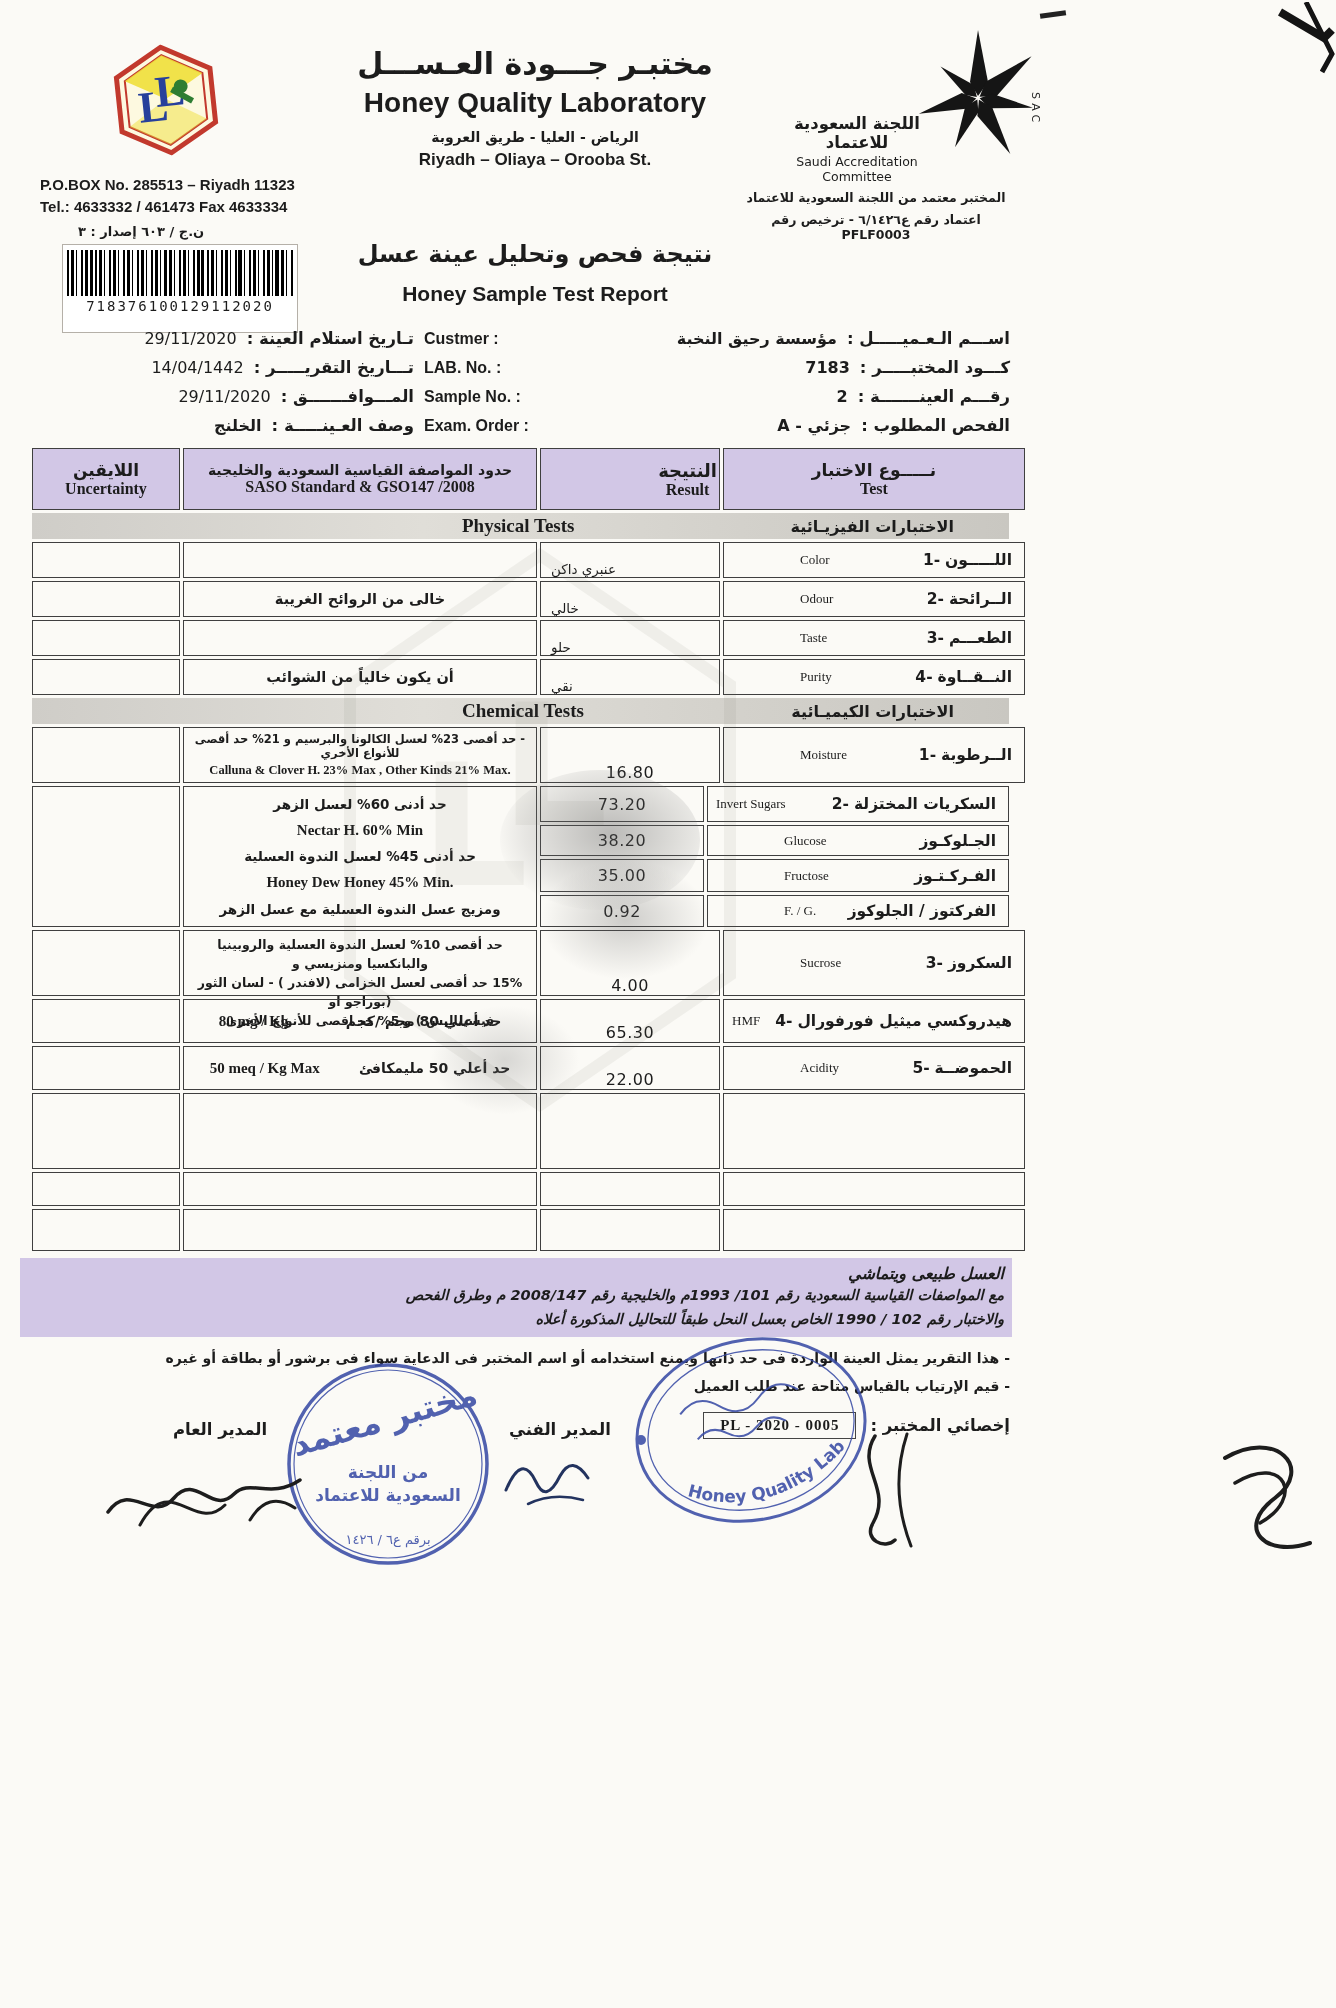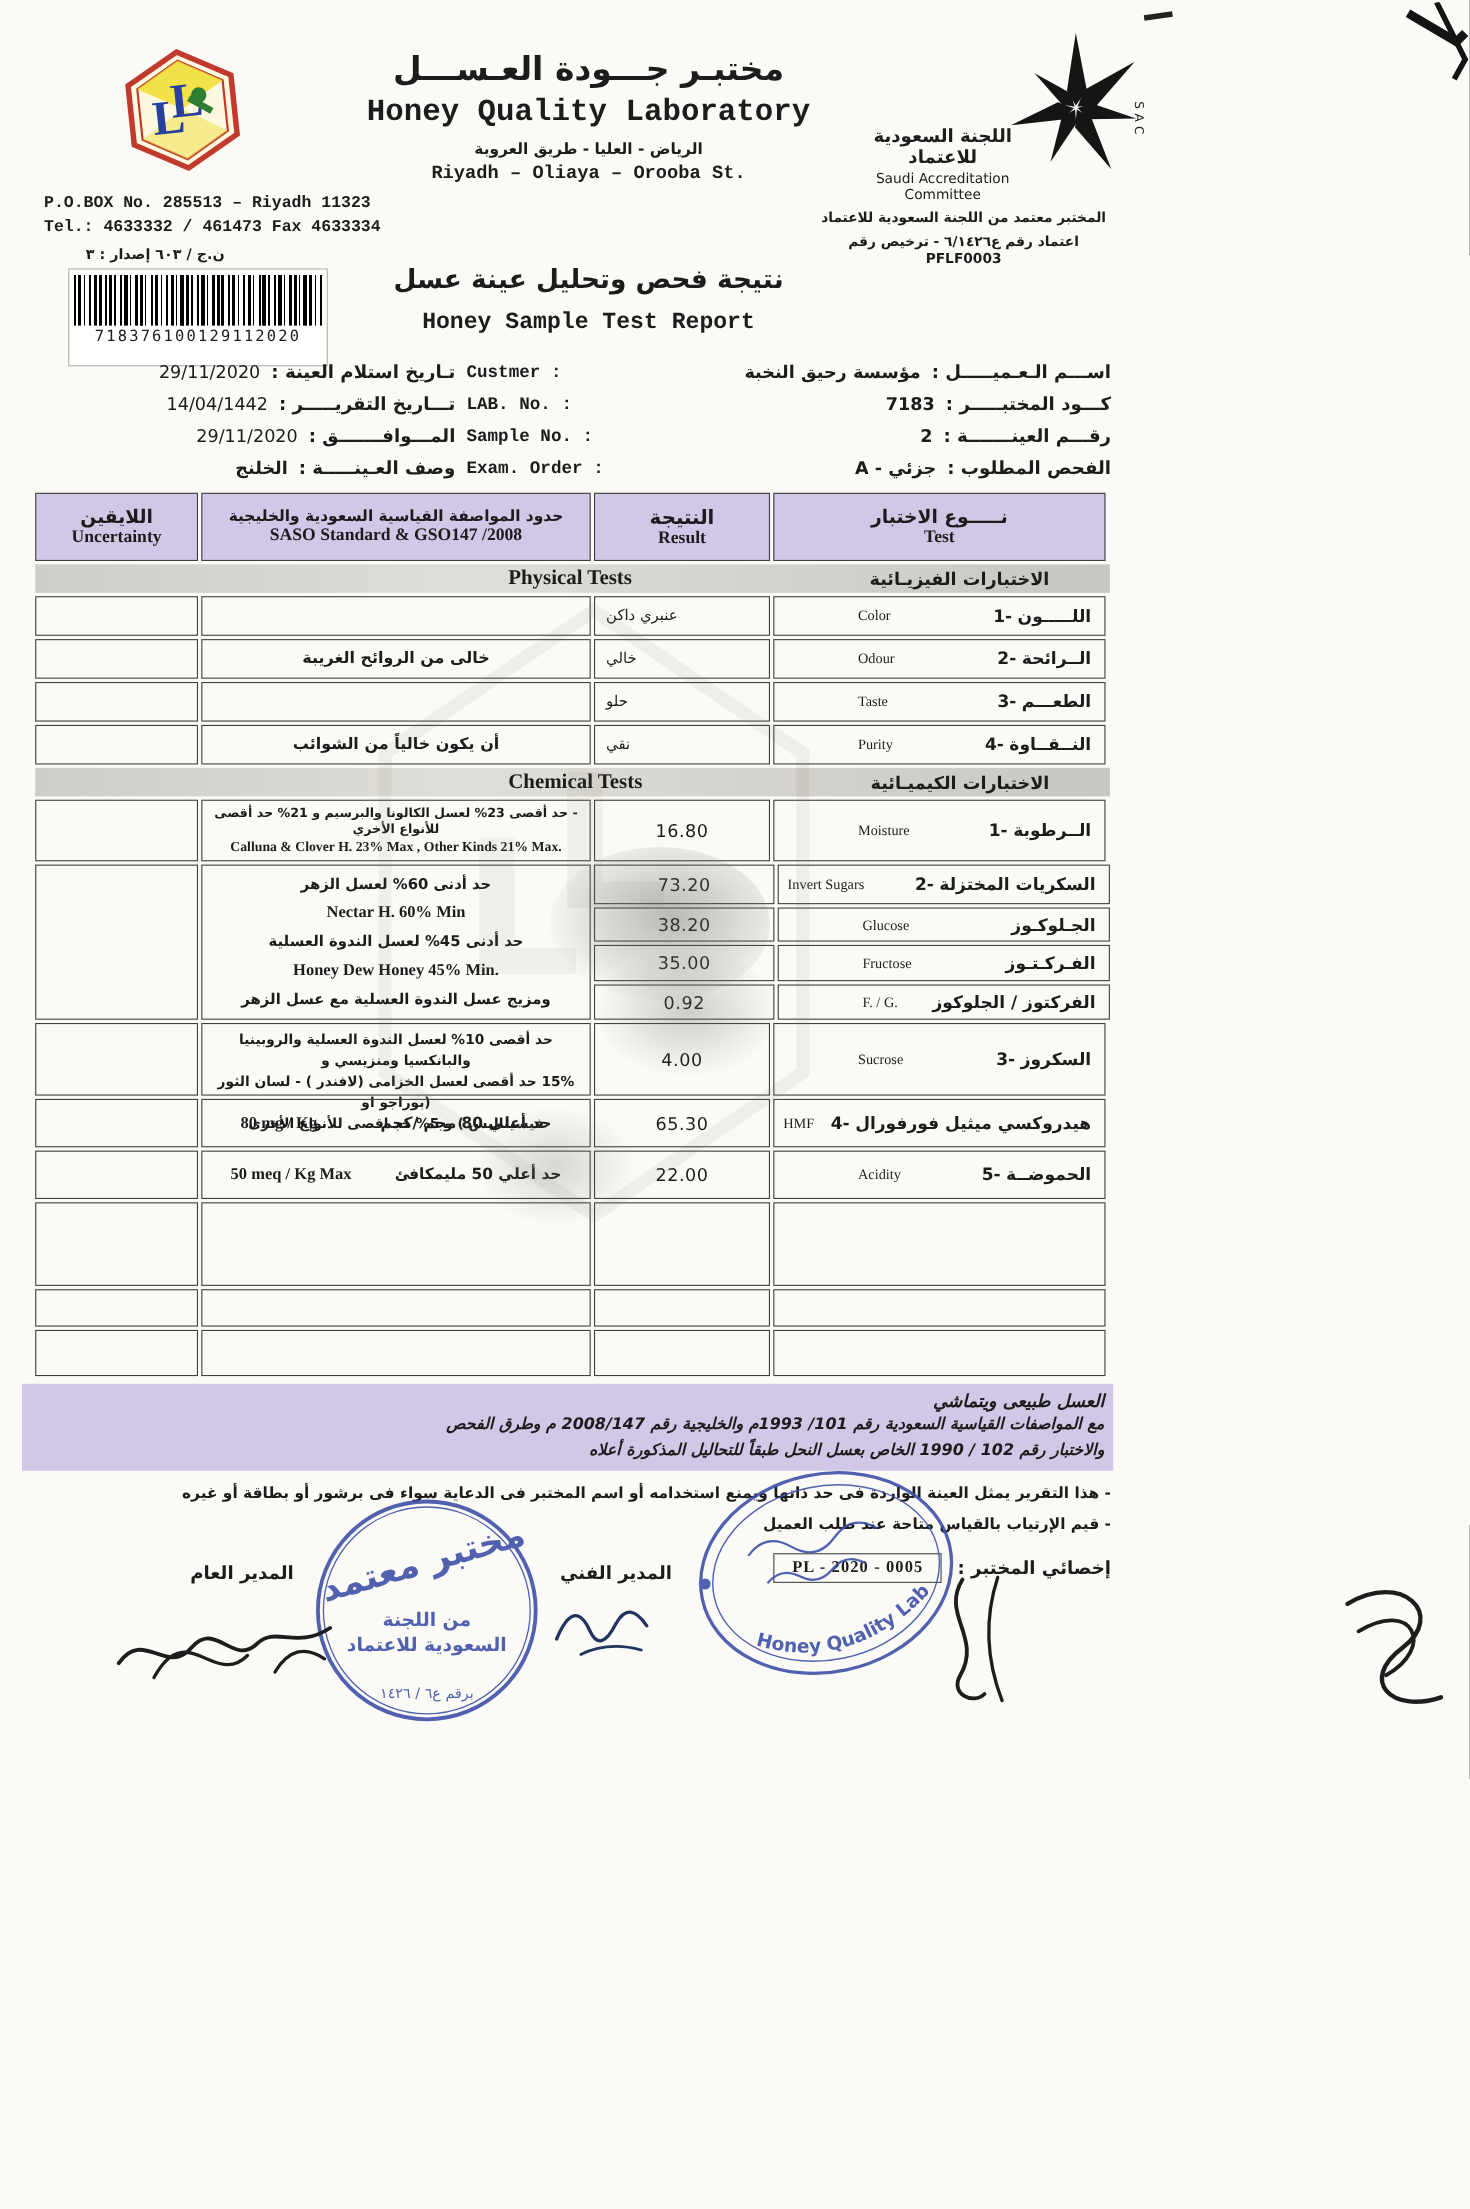--- a/index.html
+++ b/index.html
@@ -1,21 +1,21 @@
 <!DOCTYPE html>
 <html style="--lavender: #d2c7e6; --stamp_blue: #3a4da6; --logo_red: #c2392d; --logo_yellow: #f0df3a; --logo_blue: #27409b; --logo_green: #2e7d32;"><head>
 <meta charset="utf-8">
 <style>
   * { margin:0; padding:0; box-sizing:border-box; }
   html,body { background:#8a8a8a; }
   .page { position:relative; width:1336px; height:2008px; margin:0 auto;
           background:#fbfaf6; color:#1c1c1c;
           font-family:"DejaVu Sans", sans-serif; overflow:hidden; }
   .abs { position:absolute; }
-  .serif { font-family:Liberation Mono, monospace; }
+  .serif { font-family:Liberation Sans, sans-serif; }
   .mono { font-family:"DejaVu Sans Mono",monospace; }
   .ar { direction:rtl; unicode-bidi:isolate; }
   .b { font-weight:bold; }
 
   
   .barcode { width:236px; border:1px solid #b5b0a8; padding:5px 4px 18px; background:#fff; }
   .bars { height:46px;
     background-image:
       repeating-linear-gradient(90deg,#000 0 2px,transparent 2px 4px,#000 4px 7px,transparent 7px 9px,#000 9px 10px,transparent 10px 14px),
       repeating-linear-gradient(90deg,transparent 0 23px,#000 23px 26px,transparent 26px 37px);
@@ -28,21 +28,21 @@
   .c-val { font-size:16px; }
   .vb { font-weight:bold; }
   .mrow { height:29px; font-size:16px; display:flex; align-items:center; }
 
   
   .table { left:32px; top:448px; width:977px; }
   .trow { display:flex; gap:3px; margin-bottom:3px; }
   .cell { border:1.5px solid #3f3f3f; display:flex; align-items:center; justify-content:center; min-width:0; }
   .c-unc { width:148px; flex:none; }
   .c-std { width:354px; flex:none; }
-  .c-res { width:160px; flex:none; }
+  .c-res { width:180px; flex:none;align-items:flex-end; }
   .c-test{ width:302px; flex:none; }
   .c-resw{ width:164px; flex:none; }
   .c-testw{ width:302px; flex:none; }
   .subcol { display:flex; flex-direction:column; gap:3px; }
   .sh1{height:36px;} .sh2{height:31px;} .sh3{height:33px;} .sh4{height:32px;}
   .r-head{height:62px;} .r-phys{height:36px;} .r-moist{height:56px;}
   .r-suc{height:66px;} .r-hmf{height:44px;} .r-acid{height:44px;}
   .r-e1{height:76px;} .r-e2{height:34px;} .r-e3{height:42px;}
 
   .r-head .cell { background:var(--lavender,#d2c7e6); flex-direction:column; text-align:center; padding:2px; }

